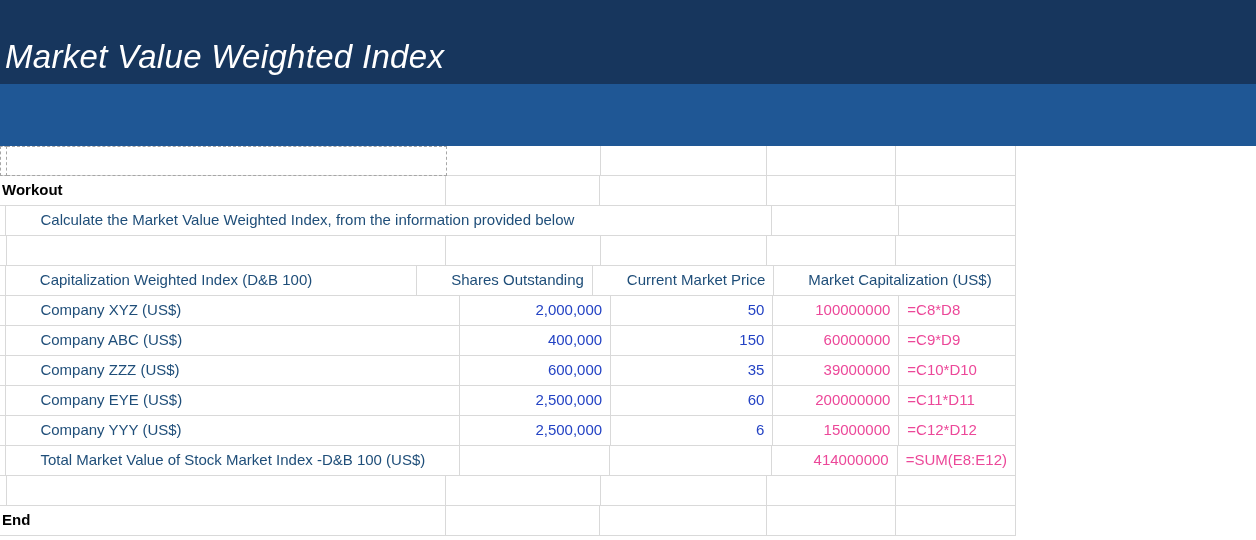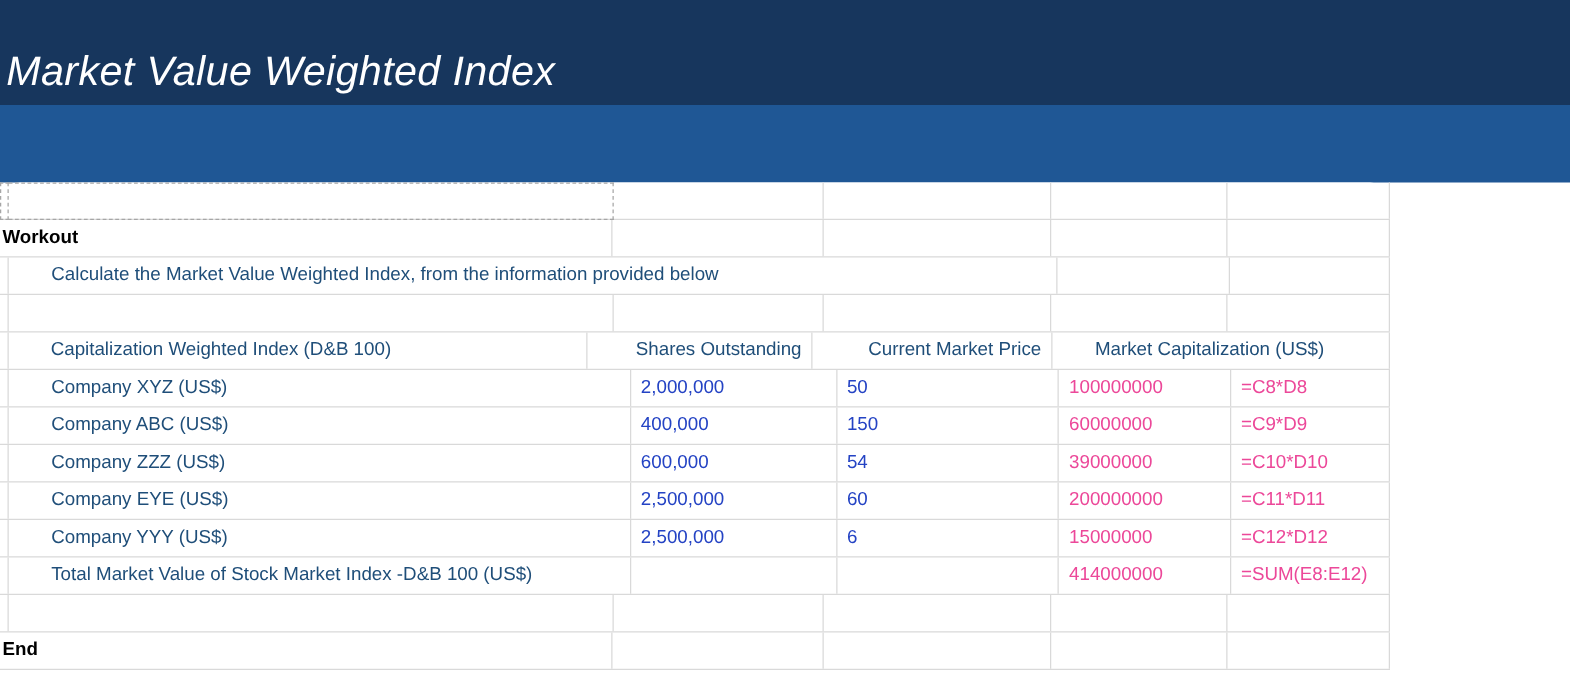--- a/index.html
+++ b/index.html
@@ -17,42 +17,42 @@
   }
   .band-dark h1 {
     margin: 0; padding: 0 0 8px 5px;
     color: #ffffff; font-size: 33px; font-weight: 300;
     letter-spacing: 0.3px;
     font-style: italic;
   }
   .band-light { height: 62px; background: #1F5795; }
 
   
-  .grid { width: 1112px; background: #fff; border-radius: 16px; }
+  .grid { width: 1016px; background: #fff; }
   .row {
     display: flex; height: 30px;
     border-bottom: 1px solid #D9D9D9;
   }
   .cell {
     height: 100%; line-height: 28px;
     padding: 0 8px; white-space: nowrap; overflow: visible;
     border-right: 1px solid #D9D9D9;
   }
   
   .wA   { width: 8px;   padding: 0; }
   .wB   { width: 549px; }
   .wC   { width: 190px; }
   .wD   { width: 205px; }
   .wE   { width: 158px; }
   .wF   { width: 146px; }
   .wAB  { width: 557px; }
   .wBCD { width: 944px; }
   .wEF  { width: 304px; }
 
-  .ar { }
+  .ar { text-align: right; }
   .ac { text-align: right; }
 
   .t-label { color: #1F4E79; margin-left: 26px; }          
   .t-value { color: #2443C4; }          
   .t-black { color: #ec4899; }
   .t-bold  { font-weight: 700; color: #000000; }
   .p2 { padding-left: 2px; }
 
   
   .dashed {
@@ -128,21 +128,21 @@
     <div class="cell wC t-value ar">400,000</div>
     <div class="cell wD t-value ar">150</div>
     <div class="cell wE t-black ar">60000000</div>
     <div class="cell wF t-black">=C9*D9</div>
   </div>
 
   <div class="row">
     <div class="cell wA"></div>
     <div class="cell wB t-label">Company ZZZ (US$)</div>
     <div class="cell wC t-value ar">600,000</div>
-    <div class="cell wD t-value ar">54</div>
+    <div class="cell wD t-value ar">35</div>
     <div class="cell wE t-black ar">39000000</div>
     <div class="cell wF t-black">=C10*D10</div>
   </div>
 
   <div class="row">
     <div class="cell wA"></div>
     <div class="cell wB t-label">Company EYE (US$)</div>
     <div class="cell wC t-value ar">2,500,000</div>
     <div class="cell wD t-value ar">60</div>
     <div class="cell wE t-black ar">200000000</div>

